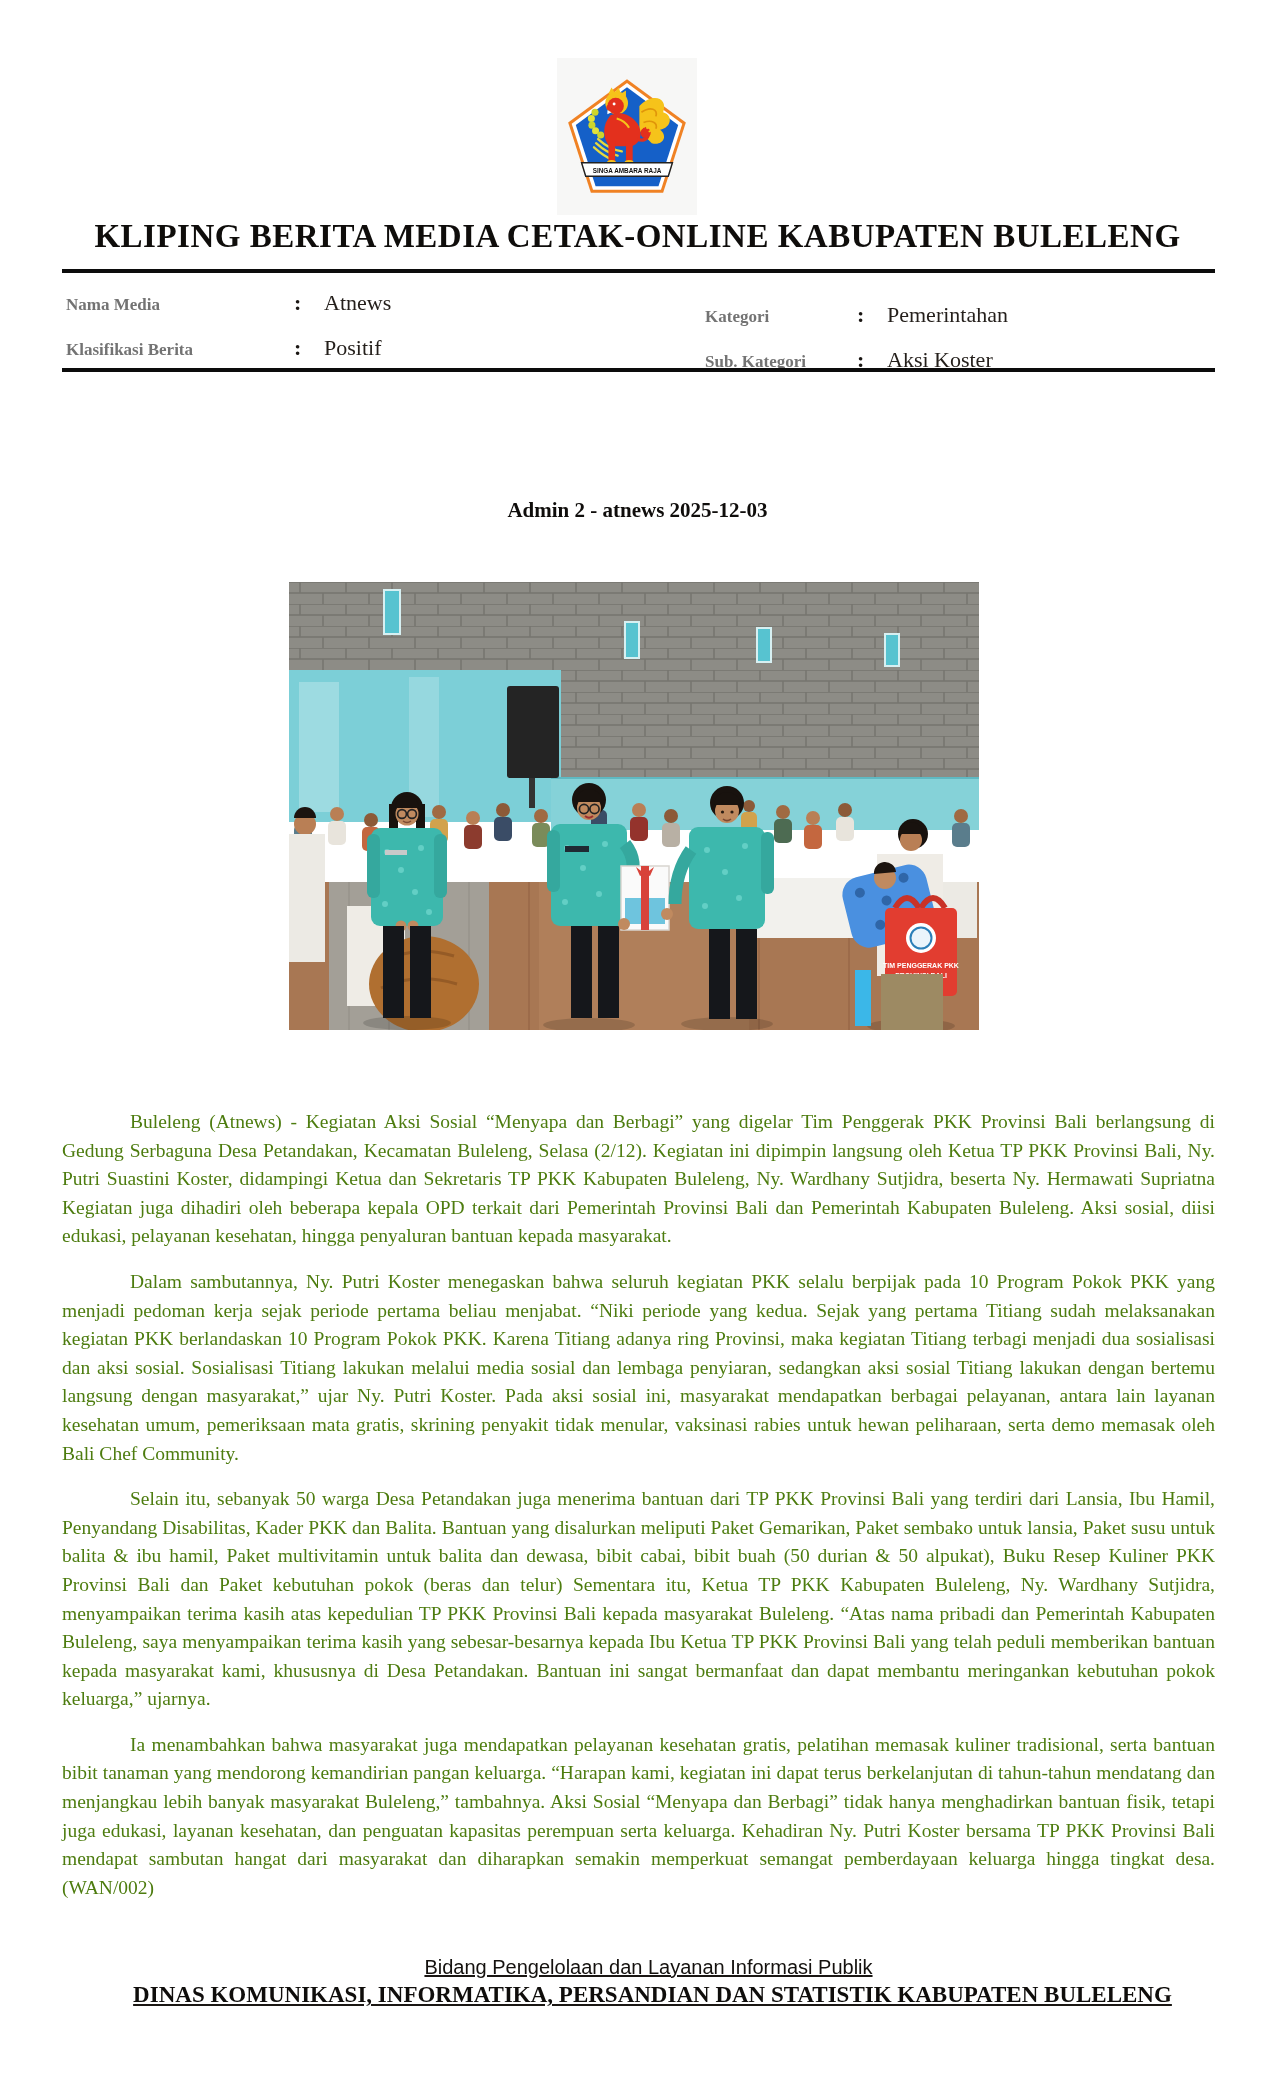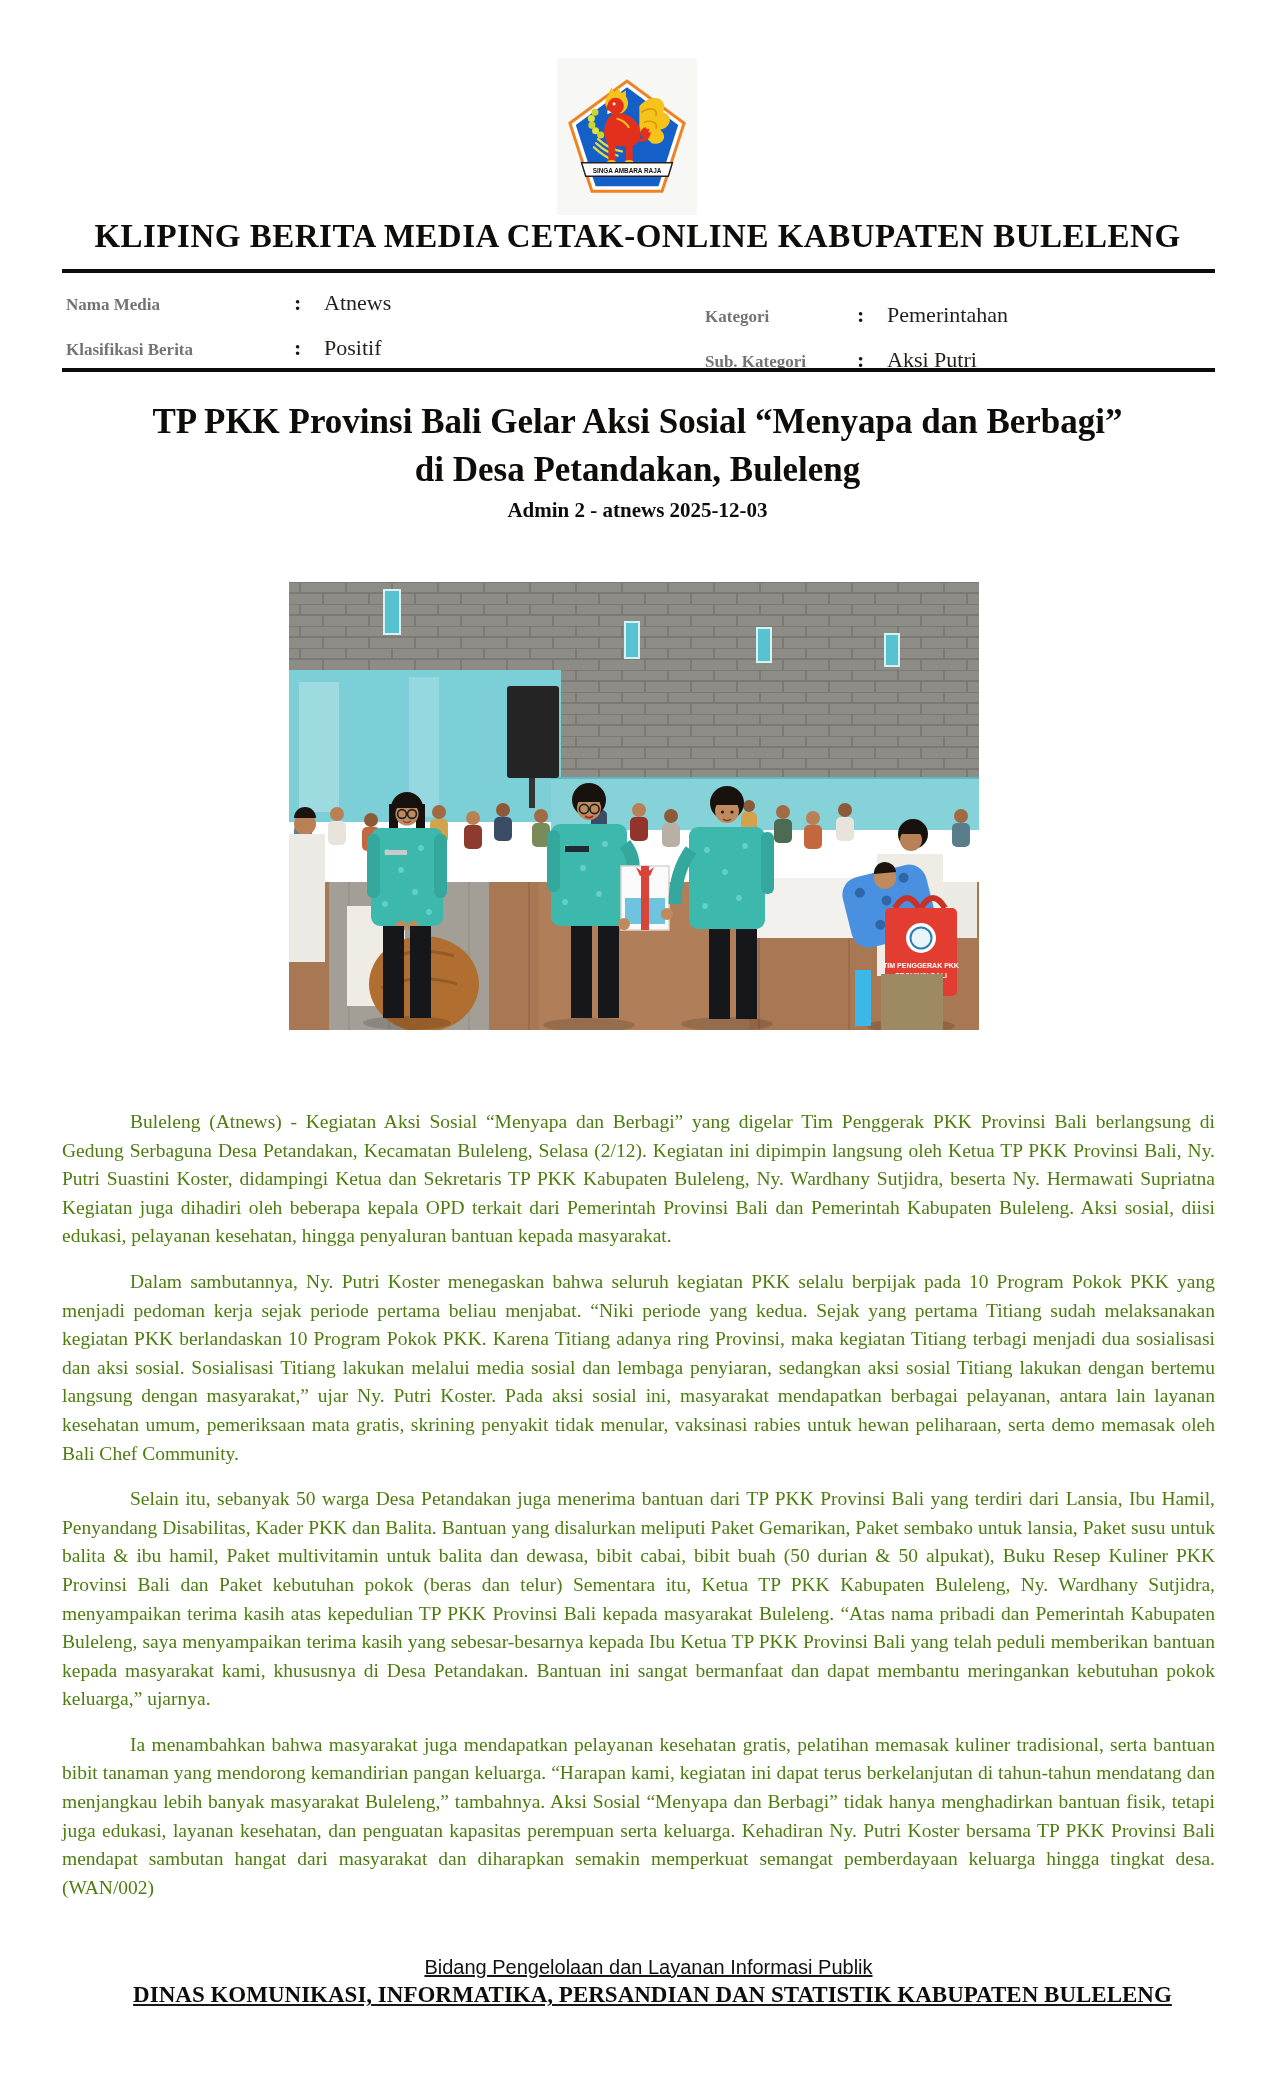--- a/index.html
+++ b/index.html
@@ -122,30 +122,26 @@
     </div>
     <div class="meta-row">
       <div class="meta-cell left">
         <span class="meta-label">Klasifikasi Berita</span>
         <span class="meta-colon">:</span>
         <span class="meta-value">Positif</span>
       </div>
       <div class="meta-cell right">
         <span class="meta-label">Sub. Kategori</span>
         <span class="meta-colon">:</span>
-        <span class="meta-value">Aksi Putri</span>
+        <span class="meta-value">Aksi Koster</span>
       </div>
     </div>
   </div>
   <div class="rule rule-bottom"></div>
 
-  <div class="article-title">
-    <div>TP PKK Provinsi Bali Gelar Aksi Sosial “Menyapa dan Berbagi”</div>
-    <div>di Desa Petandakan, Buleleng</div>
-  </div>
   <div class="byline">Admin 2 - atnews 2025-12-03</div>
 
   <figure class="photo" aria-label="Three women in turquoise PKK batik uniforms hand over a gift package in a crowded village hall; at right a mother carries a sleeping child and a red PKK tote bag">
     <svg viewBox="0 0 690 448">
       <defs>
         <pattern id="brick" width="46" height="22" patternUnits="userSpaceOnUse">
           <rect width="46" height="22" fill="#8d8c86"></rect>
           <path d="M0,0H46M0,11H46" stroke="#75746e" stroke-width="1.5"></path>
           <path d="M11,0V11M34,11V22" stroke="#75746e" stroke-width="1.5"></path>
         </pattern>

